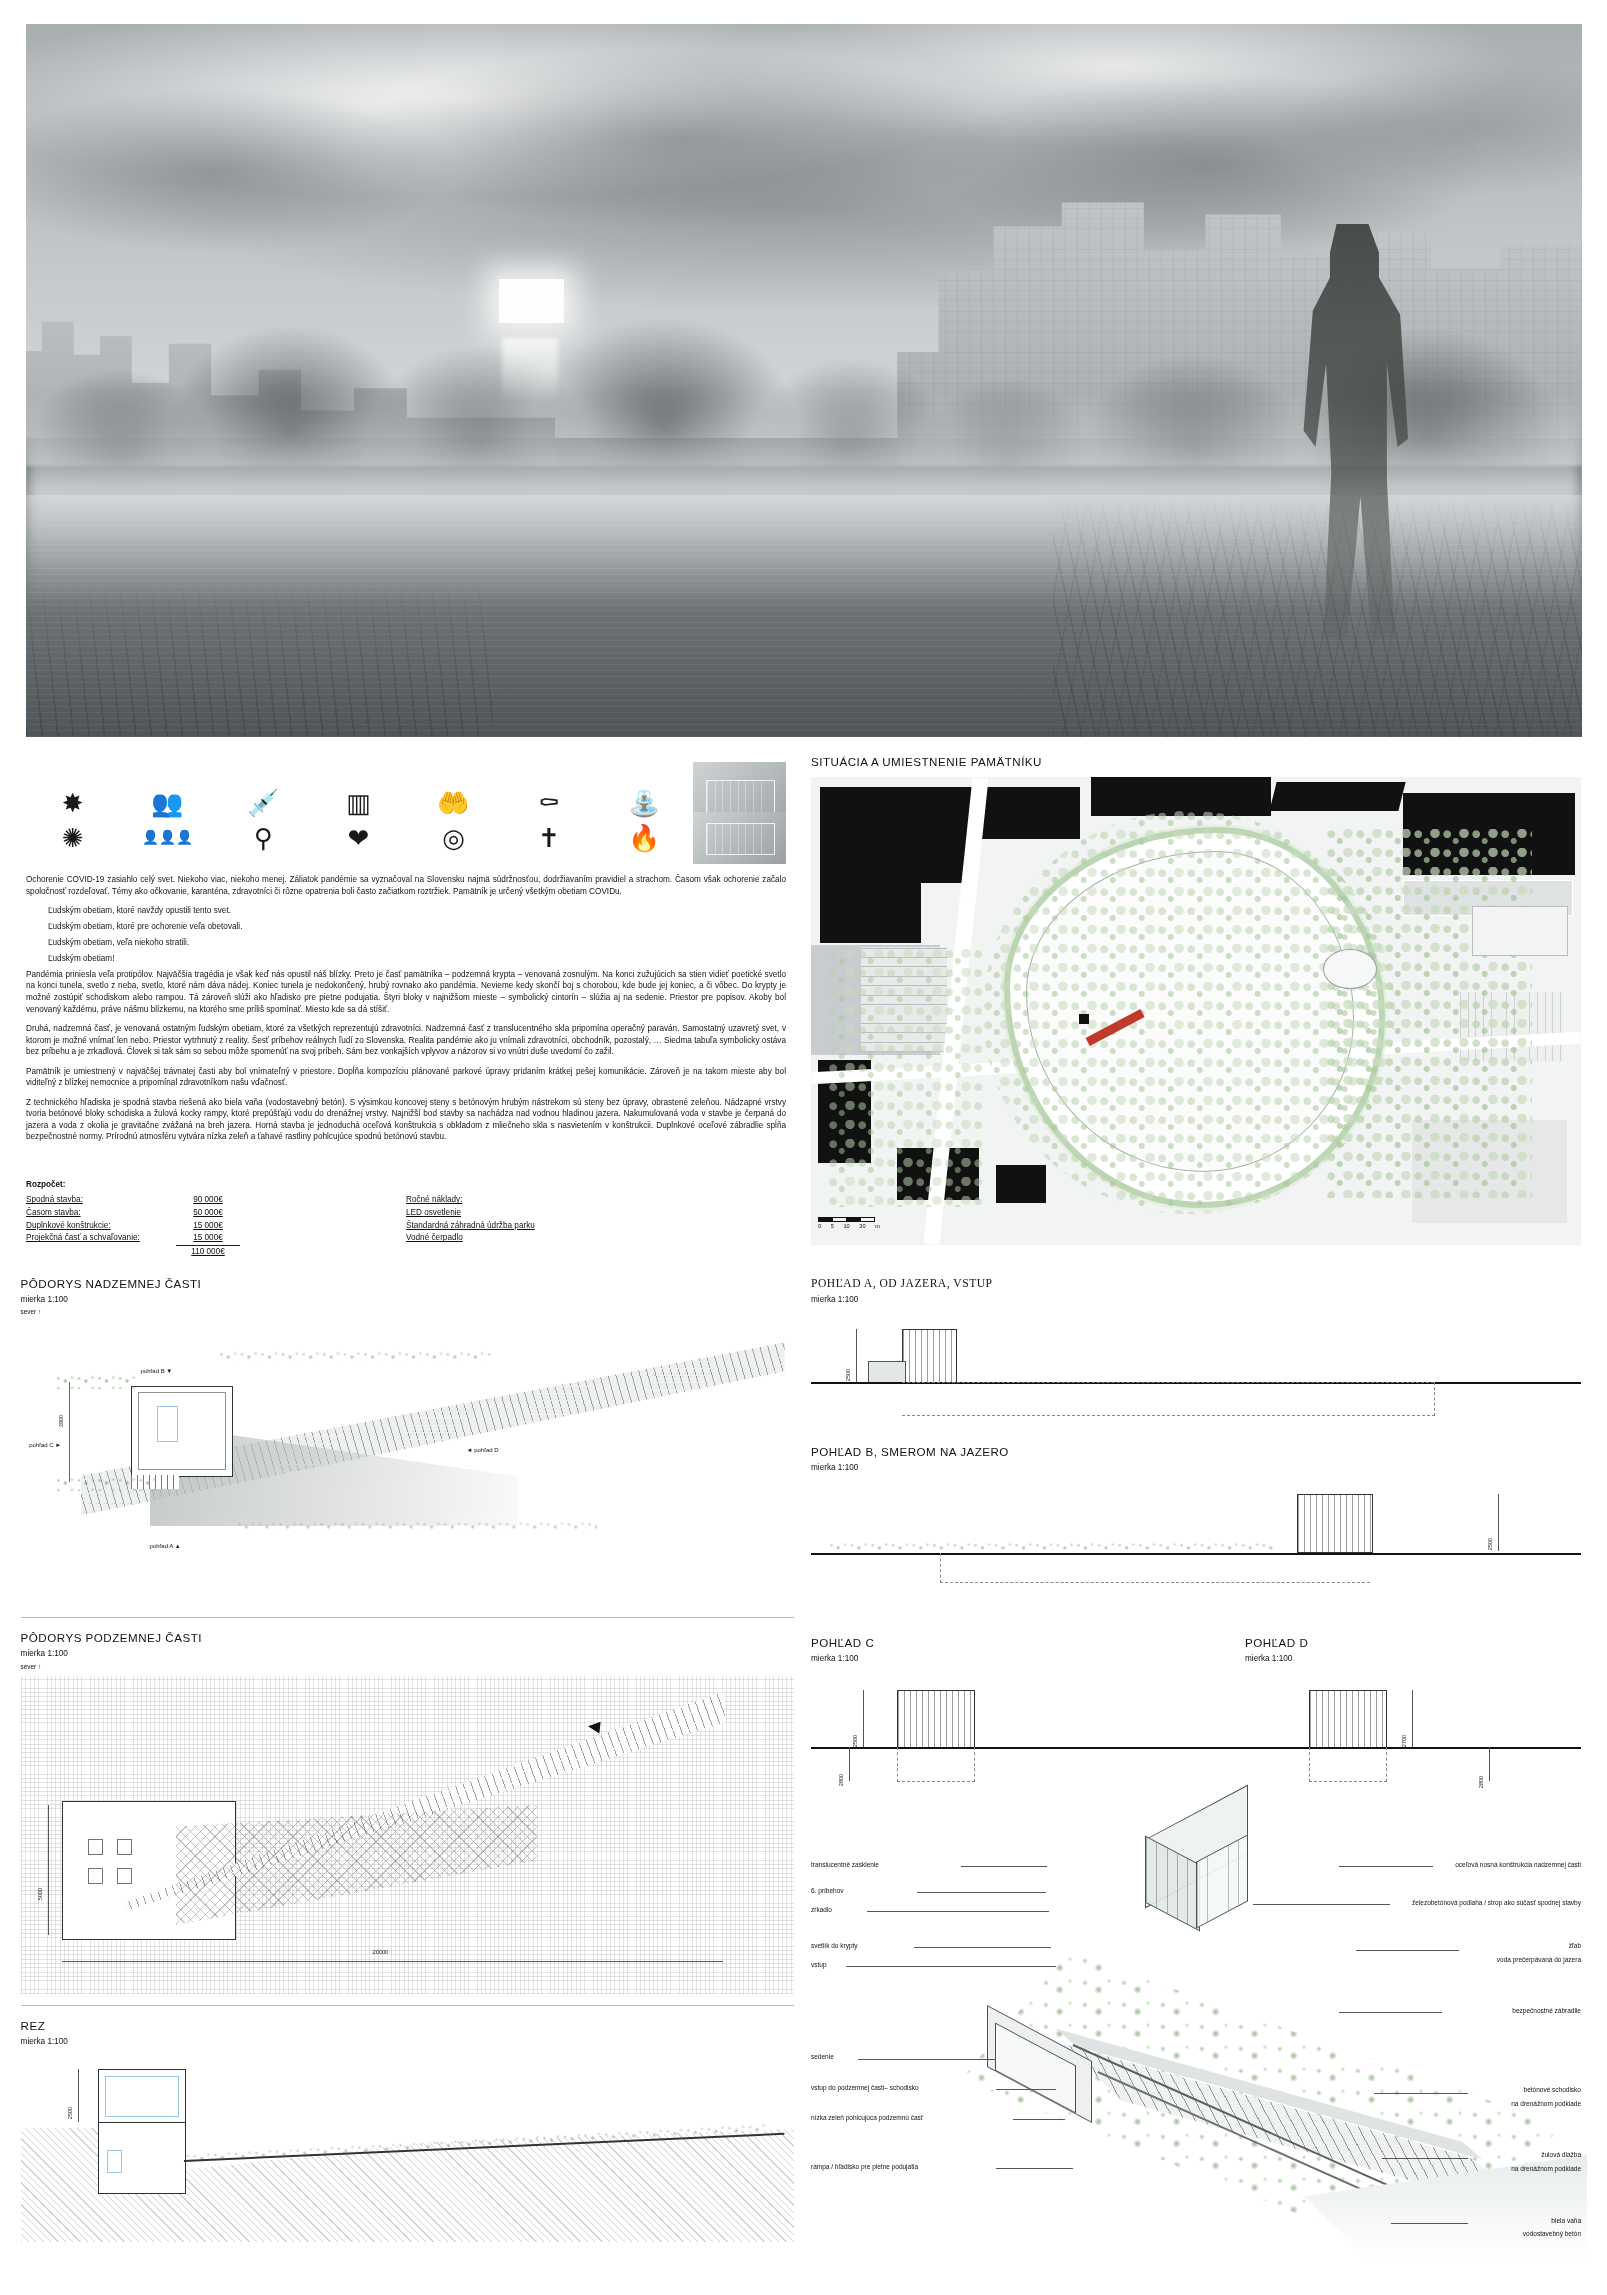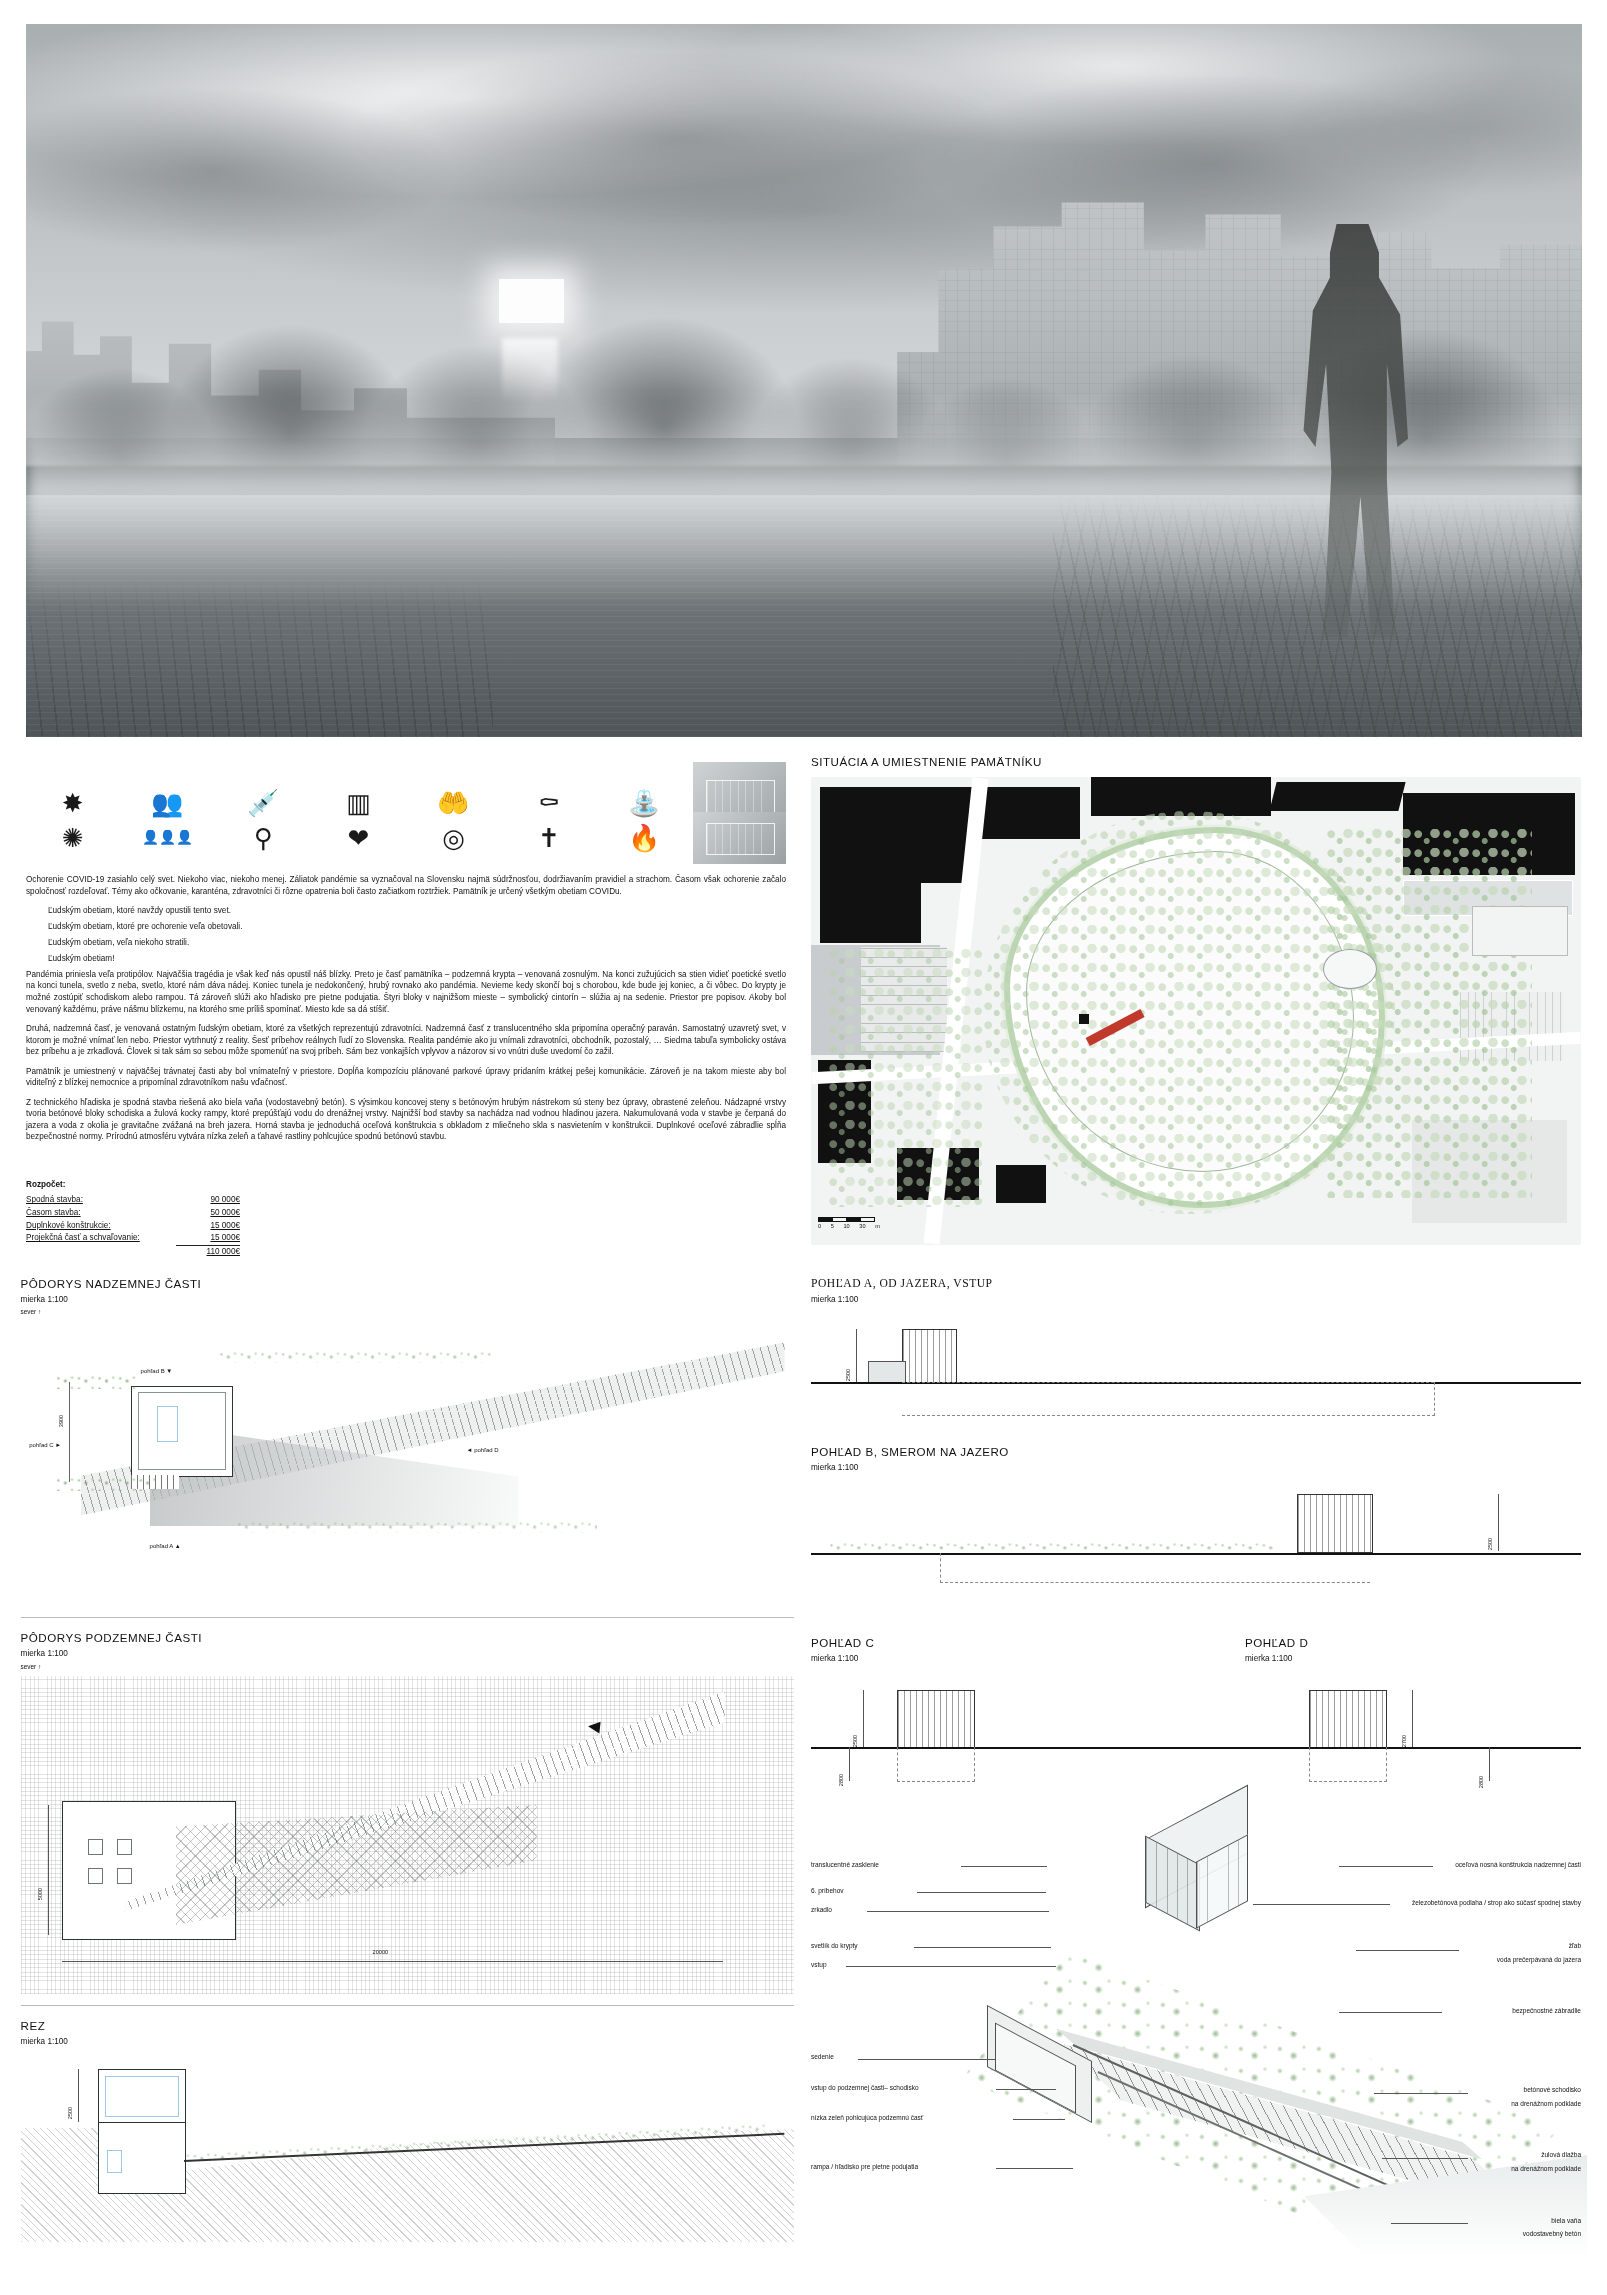--- a/index.html
+++ b/index.html
@@ -156,21 +156,21 @@
 
   .budget{
     position:absolute; left:26px; top:1179px; width:760px;
     font-size:8.2px; line-height:1.55;
   }
   .budget .title{font-weight:bold; margin-bottom:2.6px;}
   .budget .cols{display:flex;}
   .budget .col{width:50%;text-decoration:underline;}
   .budget .row{display:flex;}
   .budget .row .k{width:150px;}
-  .budget .row .v{width:64px; text-align:right;}
+  .budget .row .v{width:64px; text-align:center;}
 
   
   .sec-title{
     position:absolute; font-size:11.6px; letter-spacing:0.5px; font-weight:normal; color:#111;
   }
   .sec-sub{
     position:absolute; font-size:8.2px; color:#111;
   }
   .north{
     position:absolute; font-size:6.4px; color:#111;
@@ -339,20 +339,26 @@
         </div>
         <div class="row">
           <span class="k">Projekčná časť a schvaľovanie:</span>
           <span class="v" style="border-bottom:0.9px solid #222;">15 000€</span>
         </div>
         <div class="row">
           <span class="k"></span>
           <span class="v">110 000€</span>
         </div>
       </div>
+      <div class="col">
+        <div>Ročné náklady:</div>
+        <div>LED osvetlenie</div>
+        <div>Štandardná záhradná údržba parku</div>
+        <div>Vodné čerpadlo</div>
+      </div>
     </div>
   </div>
 
   <div class="sec-title" style="left:811px; top:755px;">SITUÁCIA A UMIESTNENIE PAMÄTNÍKU</div>
   <div class="sit">
 
     <div class="blackblock" style="left:8.6px;top:10.3px;width:155px;height:96px;"></div>
     <div class="blackblock" style="left:8.6px;top:106px;width:101px;height:60px;"></div>
     <div class="blackblock" style="left:163px;top:10.3px;width:106px;height:52px;"></div>
     <div class="blackblock" style="left:280px;top:0px;width:180px;height:39px;"></div>

